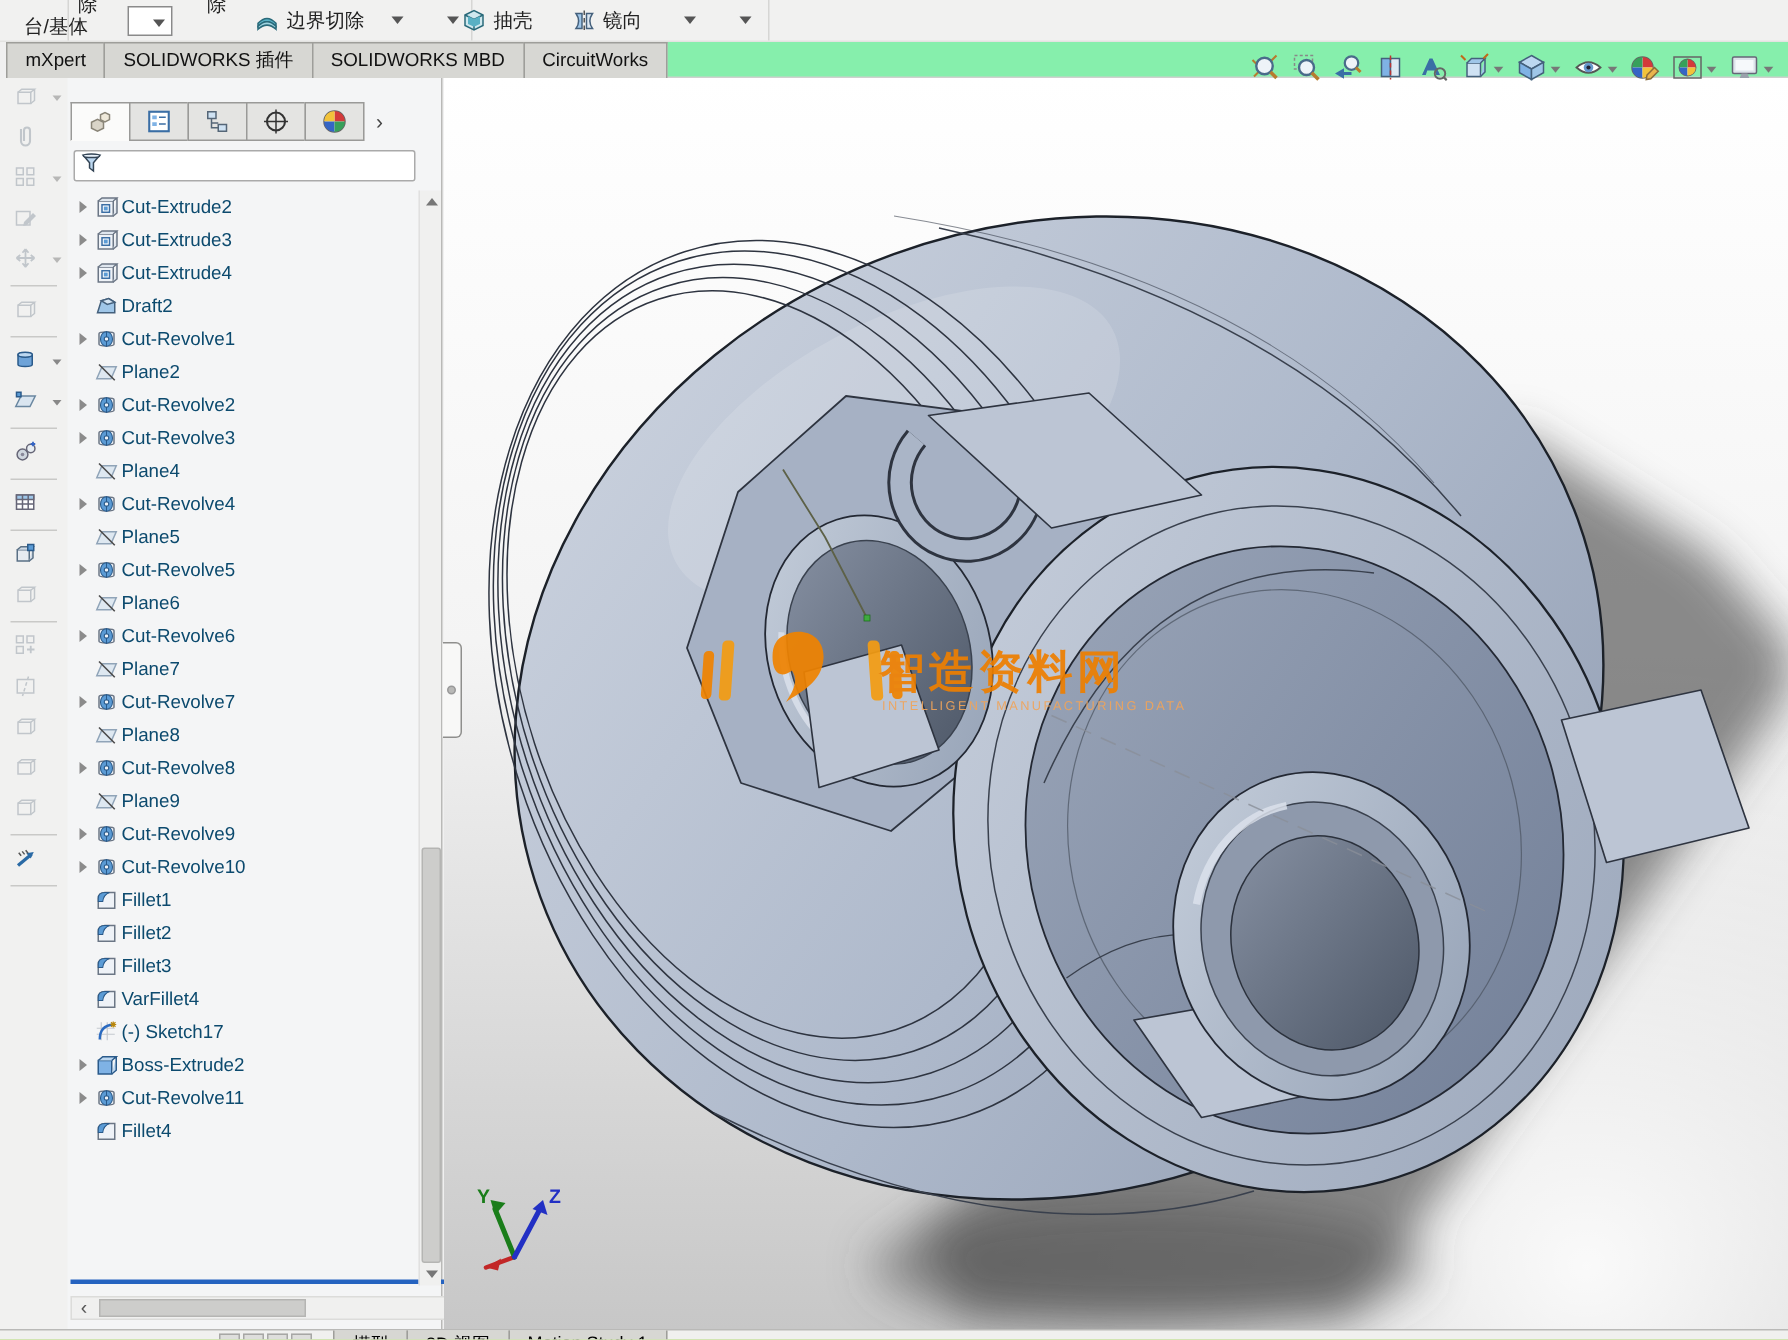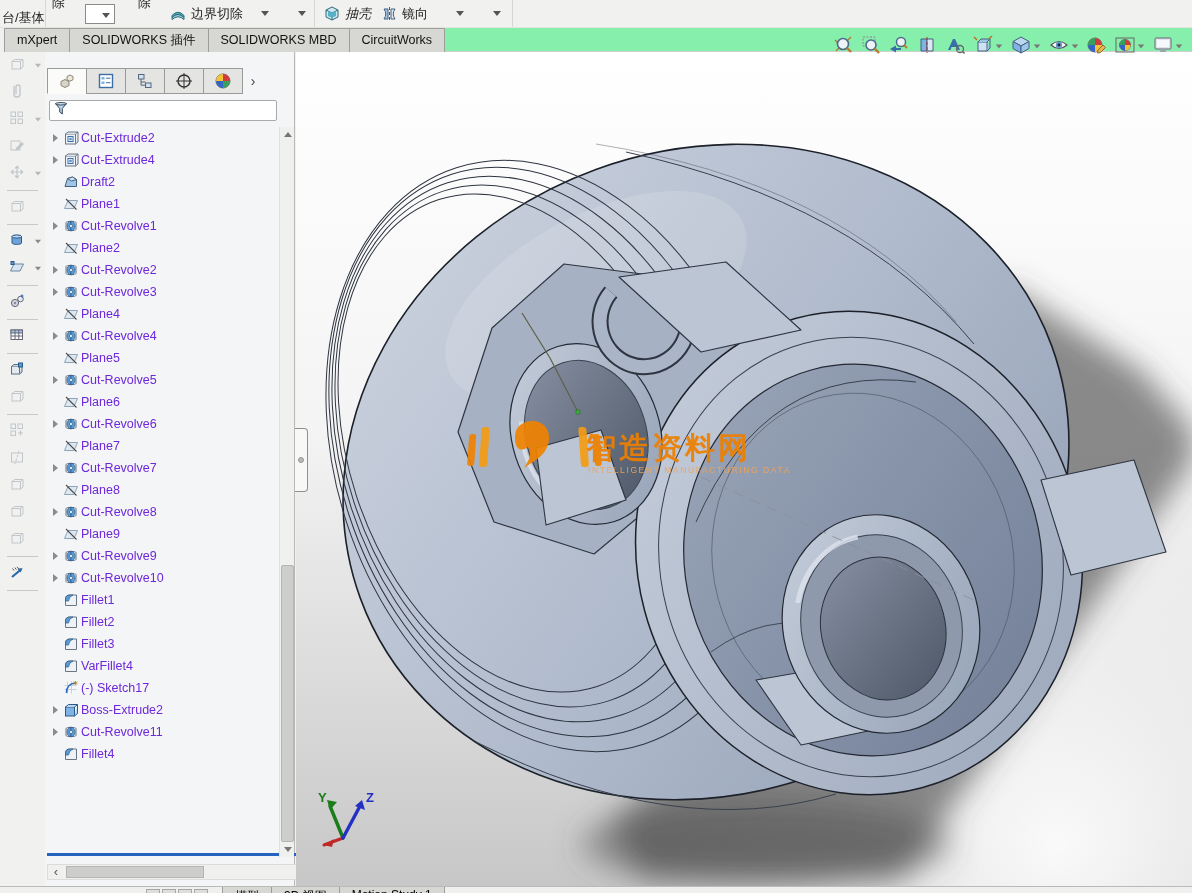--- a/index.html
+++ b/index.html
@@ -42,21 +42,21 @@
   .ptab { width:40px; height:26px; border:1px solid #9a9a98; margin-right:-1px; background:#e4e4e2; display:flex; align-items:center; justify-content:center; }
   .ptab.active { background:#fbfbfa; border-bottom-color:#fbfbfa; }
   .ptab-more { width:22px; height:26px; display:flex; align-items:center; justify-content:center; color:#444; font-size:14px; }
   .filter-row { position:absolute; left:4px; top:48px; width:228px; height:21px; background:#fff; border:1px solid #aaa; border-radius:2px; display:flex; align-items:center; padding-left:3px; }
   .filter-input { border:none; outline:none; flex:1; height:17px; font-size:12px; background:transparent; }
   .tree { position:absolute; left:2px; top:75px; width:232px; }
   .trow { display:flex; align-items:center; height:22px; cursor:default; }
   .tw { width:16px; display:flex; align-items:center; justify-content:center; }
   .texp { width:0; height:0; border-top:4px solid transparent; border-bottom:4px solid transparent; border-left:5px solid #8b8b8b; }
   .ticon { width:18px; display:flex; align-items:center; }
-  .tlabel { font-size:12.5px; color:#6d28d9; white-space:nowrap; }
+  .tlabel { font-size:12.5px; color:#0c4a6e; white-space:nowrap; }
   .rollback { position:absolute; left:2px; width:276px; height:3px; background:#2563C0; }
   
   .vscroll { position:absolute; right:0; top:75px; width:15px; height:730px; background:#f0f0ef; border-left:1px solid #e0e0e0; }
   .vs-btn { position:absolute; left:0; width:15px; height:15px; display:flex; align-items:center; justify-content:center; }
   .vs-up { top:0; } .vs-dn { bottom:0; }
   .tri-up { width:0; height:0; border-left:4px solid transparent; border-right:4px solid transparent; border-bottom:5px solid #777; }
   .tri-dn { width:0; height:0; border-left:4px solid transparent; border-right:4px solid transparent; border-top:5px solid #777; }
   .vs-thumb { position:absolute; left:1px; width:13px; top:60%; height:38%; background:#cdcdcb; border:1px solid #b5b5b3; border-radius:2px; }
   .hscroll { position:absolute; left:2px; top:812px; width:276px; height:16px; background:#f0f0ef; border:1px solid #dcdcda; display:flex; align-items:center; }
   .hs-btn { width:16px; text-align:center; color:#555; font-size:13px; line-height:14px; }
@@ -76,38 +76,38 @@
   .bt-sb { width:14px; height:14px; background:#dededc; border:1px solid #a7a7a5; }
   .btab { height:20px; padding:1px 12px 0; font-size:12px; background:#d7d7d3; border:1px solid #9e9e9a; border-top:none; margin-right:-1px; }
   .btab:first-of-type { margin-left:14px; }
 </style>
 </head>
 <body>
 
 <div class="app">
 
   <div class="toolbar">
-    <span class="tb-frag" style="left:2px; top:9px;">台/基体</span>
+    <span class="tb-frag" style="left:16px; top:9px;">台/基体</span>
     <span class="tb-frag" style="left:52px; top:-6px;">除</span>
     <div class="tb-combo">
         <span class="caret car"></span>
       </div>
     <span class="tb-frag" style="left:138px; top:-6px;">除</span>
     <div class="tb-sep" style="left:45px;"></div>
     <div class="tb-item" style="left:170px;">
       <span id="ic-boundary"><svg width="16" height="16" viewBox="0 0 16 16" xmlns="http://www.w3.org/2000/svg">
             <path d="M2,10.5 Q8,4 14,10.5 L14,12.5 Q8,6.5 2,12.5 Z" fill="#58b0c4" stroke="#2a6a7a"></path>
             <path d="M2,12.5 Q8,6.5 14,12.5 L14,14.5 Q8,9 2,14.5 Z" fill="#9fd4e0" stroke="#2a6a7a"></path>
           </svg></span>
       <span>边界切除</span>
     </div>
     <span class="caret tb-caret" style="left:261px;"></span>
     <span class="caret tb-caret" style="left:298px;"></span>
     <div class="tb-sep" style="left:314px;"></div>
-    <div class="tb-item" style="left:324px;font-style:italic;">
+    <div class="tb-item" style="left:308px;">
       <span id="ic-shell"><svg width="16" height="16" viewBox="0 0 16 16" xmlns="http://www.w3.org/2000/svg">
             <path d="M2,5 L8,2 L14,5 L14,12 L8,15 L2,12 Z" fill="#cfe8ee" stroke="#2a6a7a"></path>
             <path d="M2,5 L8,8 L14,5 M8,8 L8,15" stroke="#2a6a7a" fill="none"></path>
             <path d="M4,5.8 L8,7.6 L12,5.8 L12,11 L8,12.8 L4,11 Z" fill="#58b0c4"></path>
           </svg></span>
       <span>抽壳</span>
     </div>
     <div class="tb-item" style="left:381px;text-align:center;">
       <span id="ic-mirror"><svg width="16" height="16" viewBox="0 0 16 16" xmlns="http://www.w3.org/2000/svg">
             <path d="M3,4 L7,4 L7,14 L3,14 Q6.5,9 3,4 Z" fill="#9fc6e8" stroke="#44607c"></path>
@@ -418,41 +418,45 @@
             <span class="texp"></span>
           </span>
           <span class="ticon">
             <svg width="16" height="16" viewBox="0 0 16 16" xmlns="http://www.w3.org/2000/svg">
               <rect x="2.5" y="4" width="10" height="10" fill="#eef2f7" stroke="#6b7685"></rect>
               <path d="M2.5,4 l2.5,-2 h10 l-2.5,2 M12.5,14 l2.5,-2 v-10" fill="#dfe6ee" stroke="#6b7685"></path>
               <rect x="5" y="6.5" width="5" height="5" fill="#fff" stroke="#3a6ea5"></rect>
               <rect x="6.2" y="7.7" width="2.6" height="2.6" fill="#5b9bd5"></rect>
             </svg>
           </span>
+          <span class="tlabel">Cut-Extrude3</span>
+        </div>
+        <div class="trow">
+          <span class="tw">
+            <span class="texp"></span>
+          </span>
+          <span class="ticon">
+            <svg width="16" height="16" viewBox="0 0 16 16" xmlns="http://www.w3.org/2000/svg">
+              <rect x="2.5" y="4" width="10" height="10" fill="#eef2f7" stroke="#6b7685"></rect>
+              <path d="M2.5,4 l2.5,-2 h10 l-2.5,2 M12.5,14 l2.5,-2 v-10" fill="#dfe6ee" stroke="#6b7685"></path>
+              <rect x="5" y="6.5" width="5" height="5" fill="#fff" stroke="#3a6ea5"></rect>
+              <rect x="6.2" y="7.7" width="2.6" height="2.6" fill="#5b9bd5"></rect>
+            </svg>
+          </span>
           <span class="tlabel">Cut-Extrude4</span>
         </div>
         <div class="trow">
           <span class="tw"></span>
           <span class="ticon">
             <svg width="16" height="16" viewBox="0 0 16 16" xmlns="http://www.w3.org/2000/svg">
               <path d="M2,12.5 L4.5,4.5 L9.5,3 L13.5,5.5 L13.5,12.5 Z" fill="#9fc6e8" stroke="#44607c"></path>
               <path d="M4.5,4.5 L9.5,3 L13.5,5.5 L8.5,7 Z" fill="#d6e6f4" stroke="#44607c"></path>
             </svg>
           </span>
           <span class="tlabel">Draft2</span>
-        </div>
-        <div class="trow">
-          <span class="tw"></span>
-          <span class="ticon">
-            <svg width="16" height="16" viewBox="0 0 16 16" xmlns="http://www.w3.org/2000/svg">
-              <path d="M1.5,12.5 L5,4.5 L14.5,4.5 L11,12.5 Z" fill="#d9e5f0" fill-opacity="0.85" stroke="#90a4b8"></path>
-              <line x1="3" y1="3" x2="13.5" y2="13.5" stroke="#4a4a4a" stroke-width="1.1"></line>
-            </svg>
-          </span>
-          <span class="tlabel">Plane1</span>
         </div>
         <div class="trow">
           <span class="tw">
             <span class="texp"></span>
           </span>
           <span class="ticon">
             <svg width="16" height="16" viewBox="0 0 16 16" xmlns="http://www.w3.org/2000/svg">
               <path d="M3,4.5 C3,3 13,3 13,4.5 V11.5 C13,13 3,13 3,11.5 Z" fill="#eef2f7" stroke="#6b7685"></path>
               <path d="M8,3.2 C5.5,3.2 4,5.5 4,8 C4,10.5 5.5,12.8 8,12.8 L8,9.5 C7,9.5 6.5,8.8 6.5,8 C6.5,7.2 7,6.5 8,6.5 Z" fill="#5b9bd5" stroke="#2a5a8a" stroke-width="0.7"></path>
               <path d="M8,3.2 C10.5,3.2 12,5.5 12,8 C12,10.5 10.5,12.8 8,12.8 L8,9.5 C9,9.5 9.5,8.8 9.5,8 C9.5,7.2 9,6.5 8,6.5 Z" fill="#5b9bd5" stroke="#2a5a8a" stroke-width="0.7"></path>

